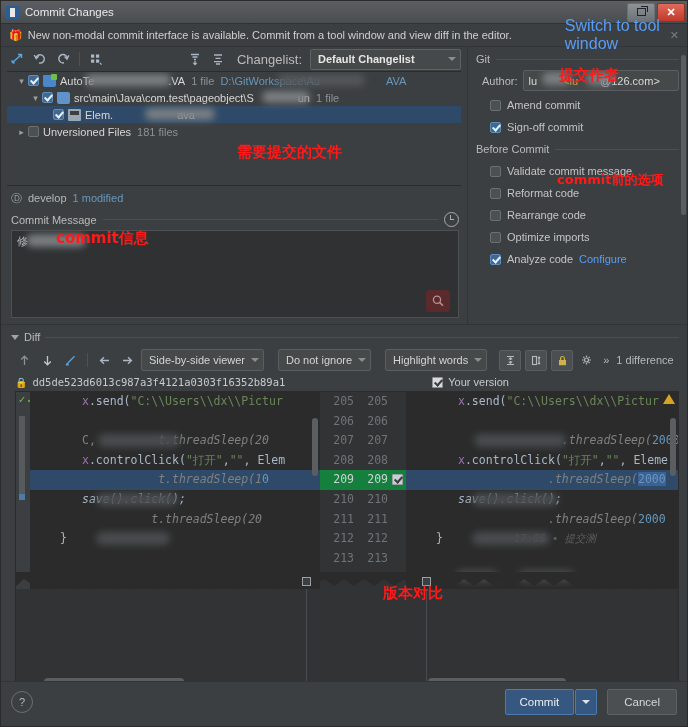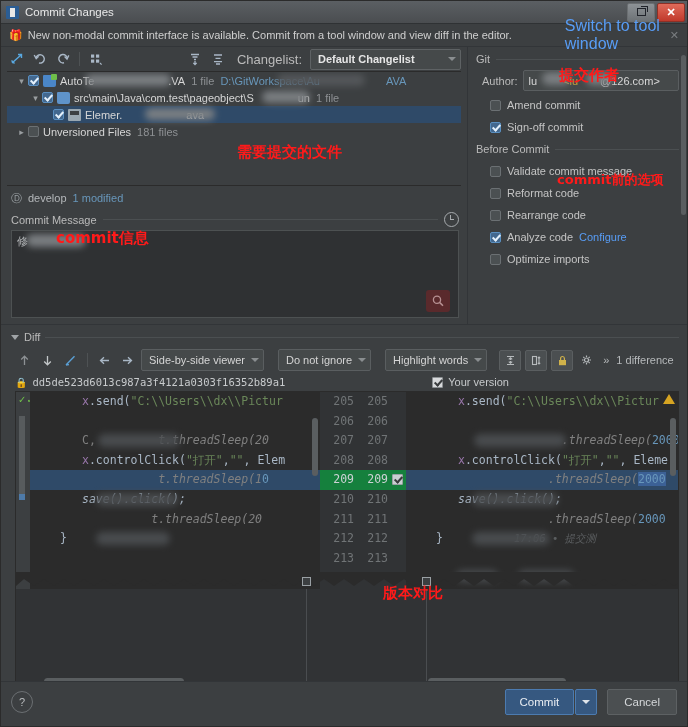--- a/index.html
+++ b/index.html
@@ -313,21 +313,21 @@
             <span class="cbx on"></span>
             <span class="fico plain"></span>
             <span class="t-name">src\main\Java\com.test\pageobject\S</span>
             <span class="t-name" style="margin-left:44px">un</span>
             <span class="t-dim">1 file</span>
           </div>
 
           <div class="trow sel" style="padding-left:46px">
             <span class="cbx on"></span>
             <span class="fico java"></span>
-            <span class="t-name">Elemer.</span>
+            <span class="t-name">Elem.</span>
             <span class="t-name" style="margin-left:64px">ava</span>
           </div>
 
           <div class="trow" style="padding-left:8px">
             <span class="twist">▸</span>
             <span class="cbx"></span>
             <span class="t-name">Unversioned Files</span>
             <span class="t-dim">181 files</span>
           </div>
 
@@ -401,27 +401,27 @@
         </div>
         <div class="opt-row">
           <span class="cbx"></span>
           <span class="opt-lbl">Reformat code</span>
         </div>
         <div class="opt-row">
           <span class="cbx"></span>
           <span class="opt-lbl">Rearrange code</span>
         </div>
         <div class="opt-row">
+          <span class="cbx"></span>
+          <span class="opt-lbl">Optimize imports</span>
+        </div>
+        <div class="opt-row">
           <span class="cbx on"></span>
           <span class="opt-lbl">Analyze code</span>
           <span class="opt-link">Configure</span>
-        </div>
-        <div class="opt-row">
-          <span class="cbx"></span>
-          <span class="opt-lbl">Optimize imports</span>
         </div>
 
         <div class="rscroll"></div>
       </div>
     </div>
 
     <div class="diff-sec">
       <div class="diff-head">
         <span class="tri"></span>
         <span class="diff-title">Diff</span>

